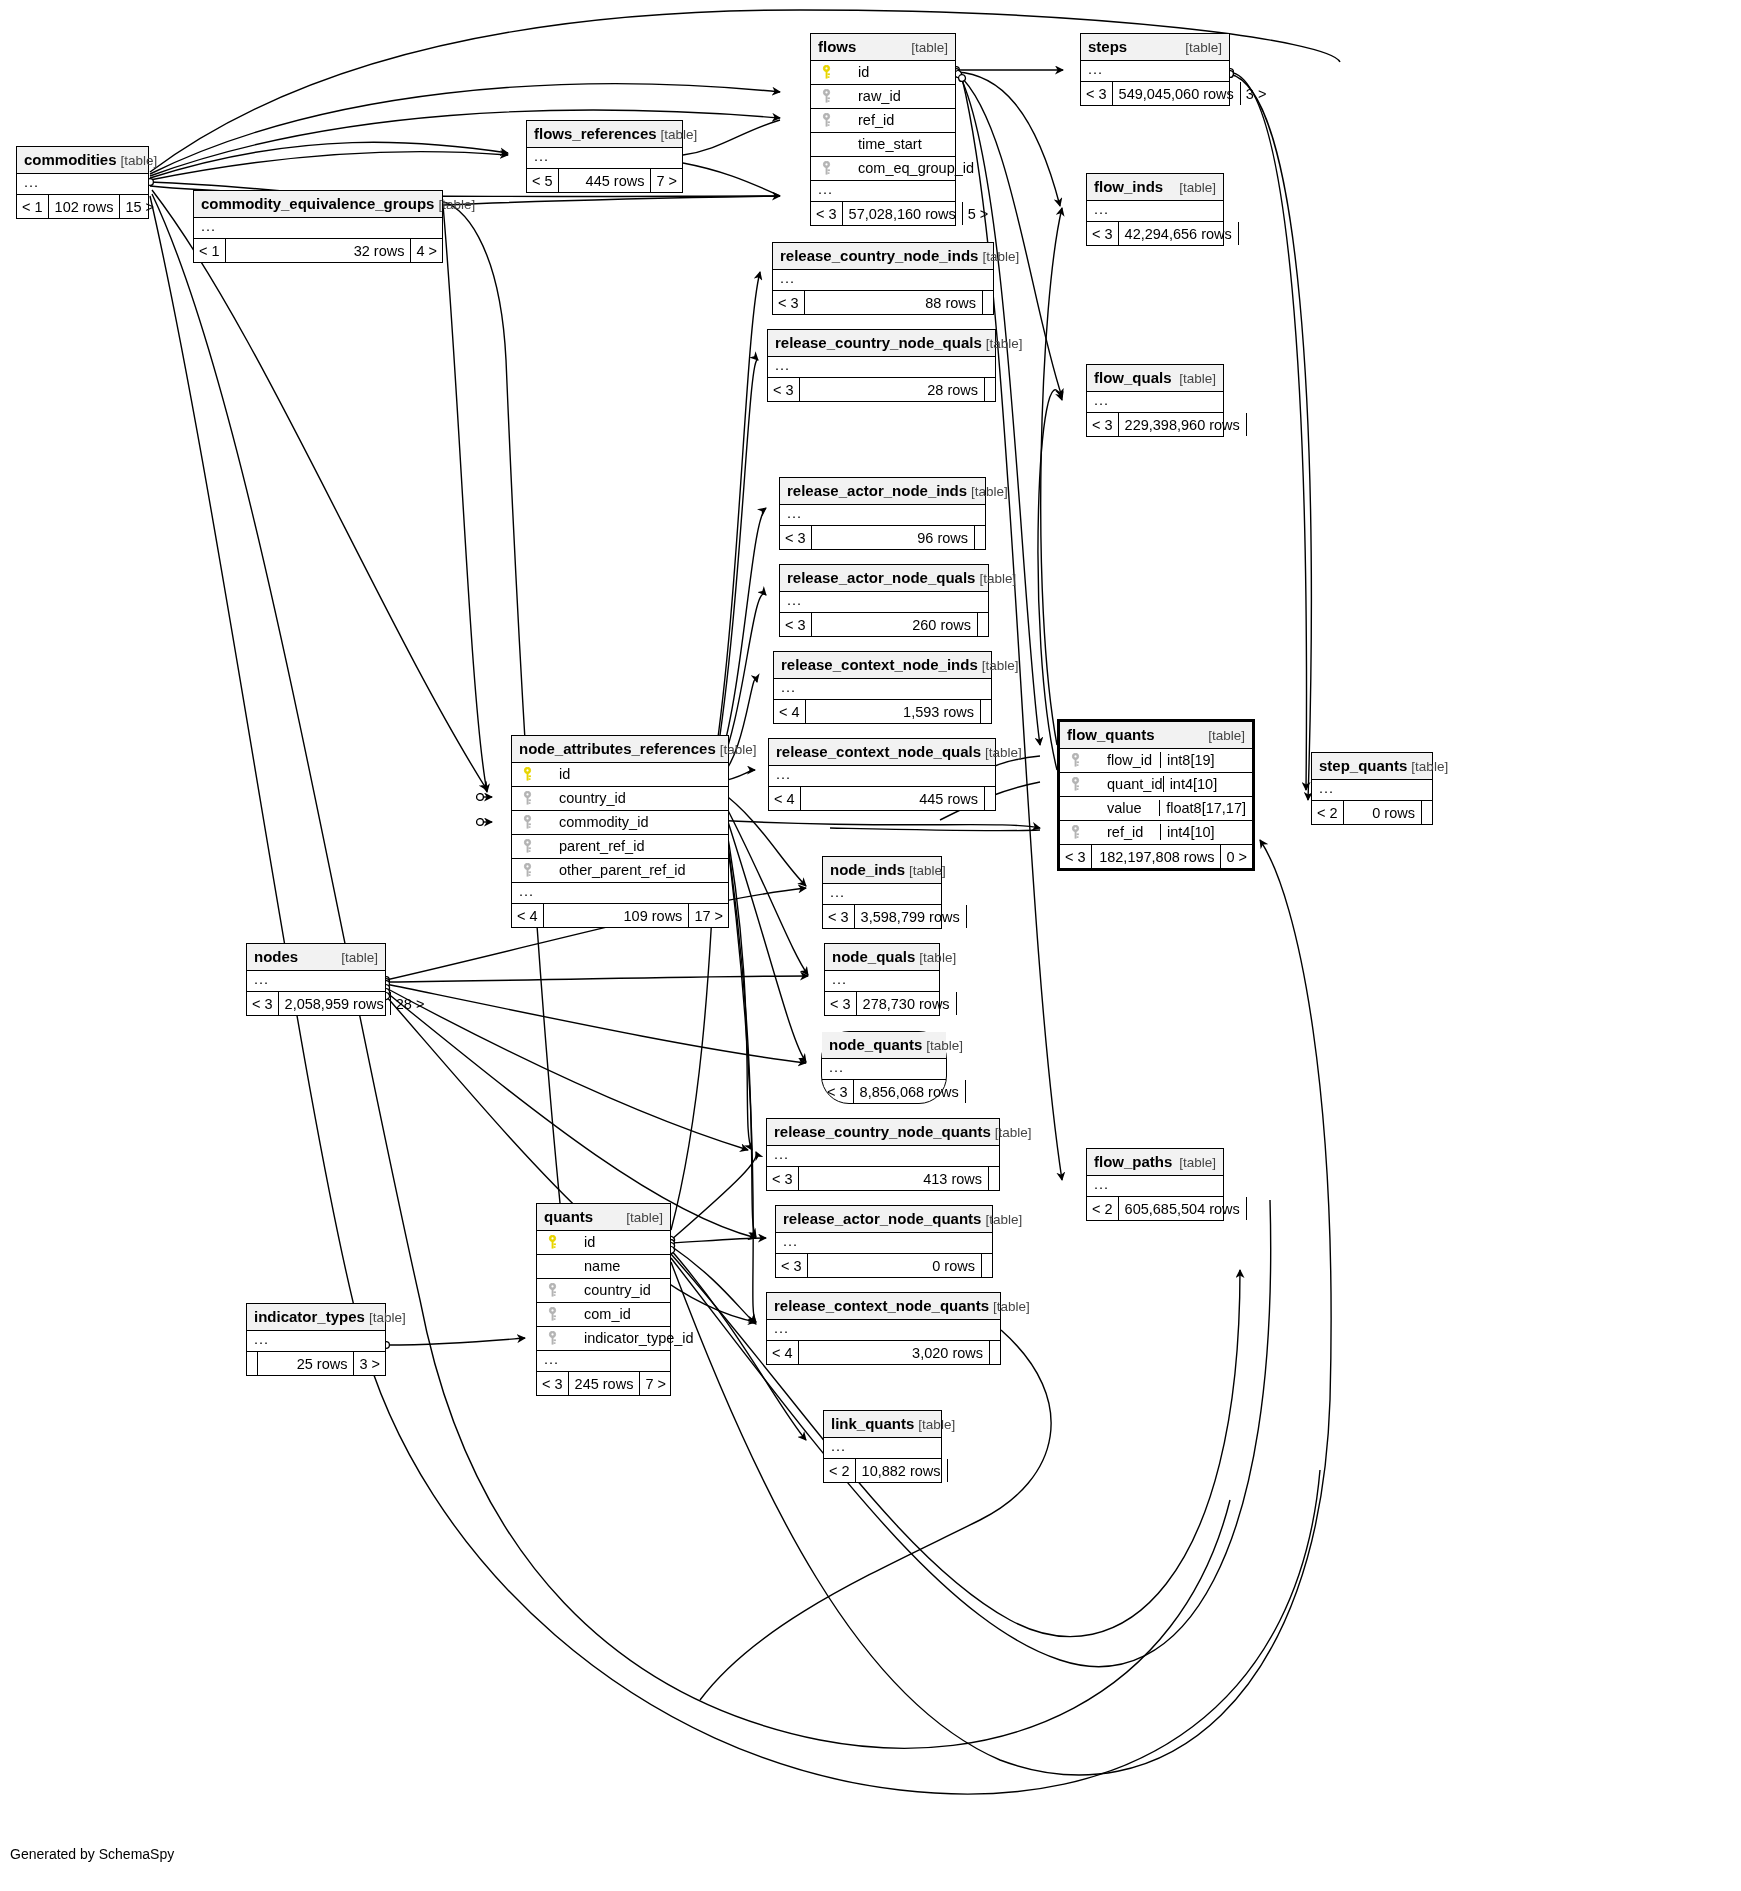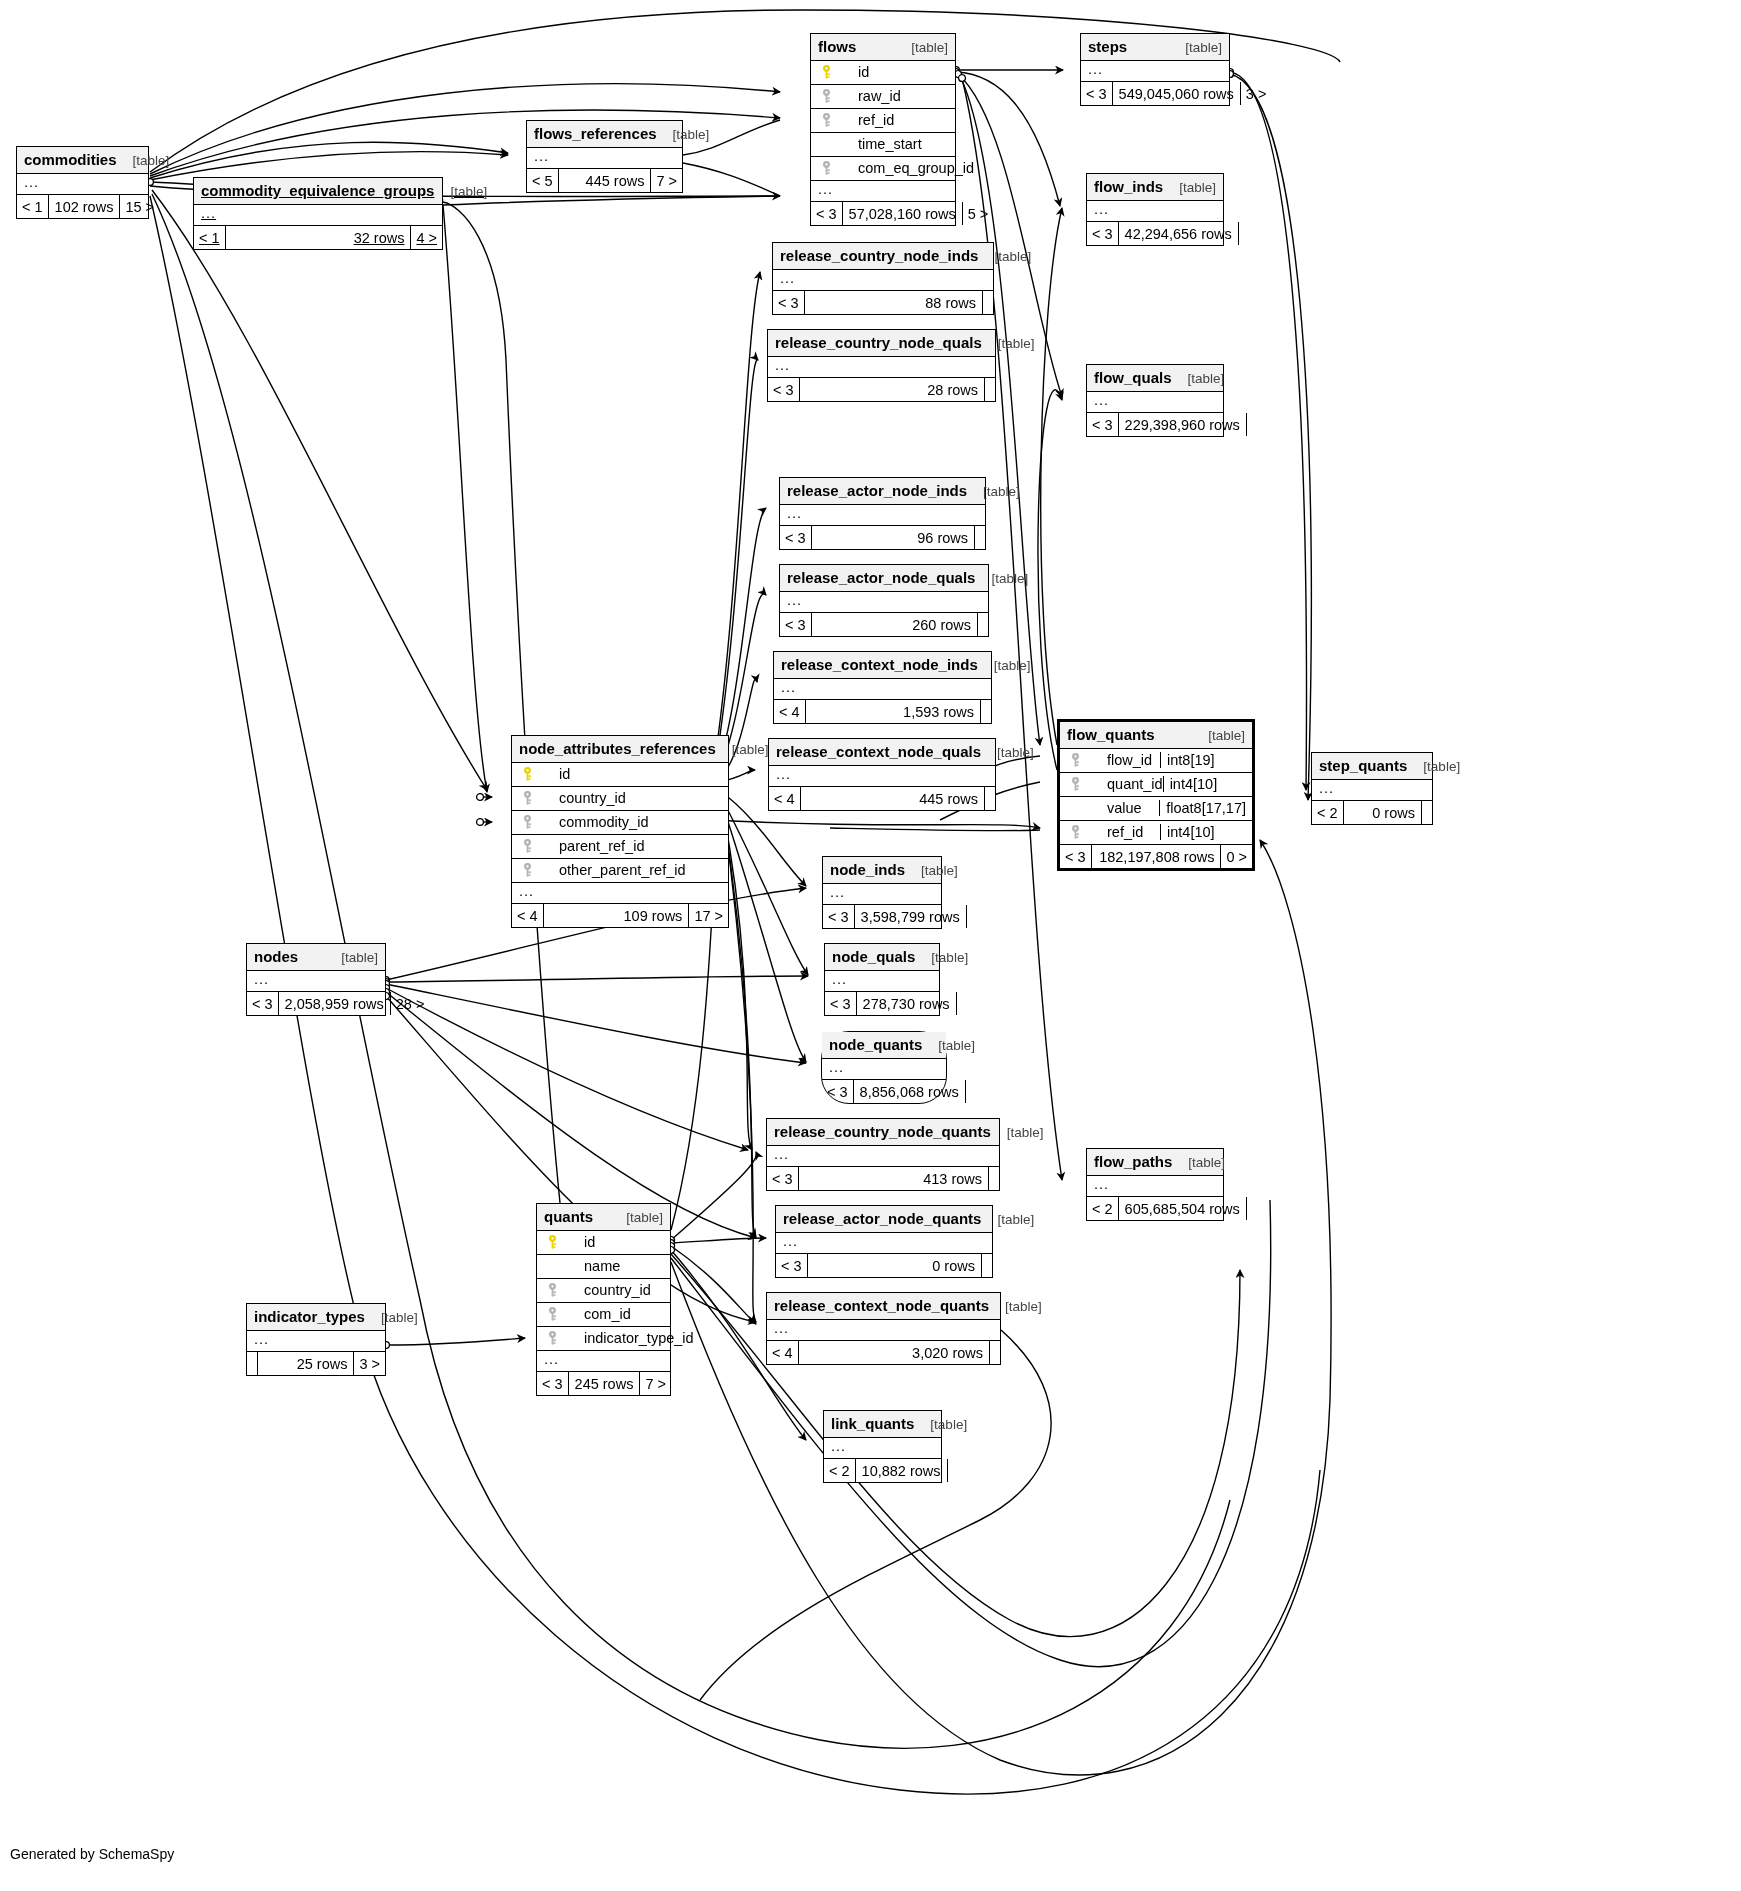--- a/index.html
+++ b/index.html
@@ -30,21 +30,21 @@
     z-index: 5;
   }
   .table-node.emphasis { border-width: 3px; }
   .t-head {
     background: #f2f2f2;
     border-bottom: 1.5px solid #000000;
     padding: 4px 7px 5px 7px;
     display: flex;
     align-items: baseline;
     justify-content: space-between;
-    gap: 16px;
+    gap: 4px;
     white-space: nowrap;
   }
   .t-name { font-weight: bold; font-size: 15px; }
   .t-tag { font-size: 13.5px; color: #444444; }
   .t-col {
     border-bottom: 1.5px solid #000000;
     padding: 3px 7px 4px 7px;
     display: flex;
     align-items: center;
     white-space: nowrap;
@@ -182,21 +182,21 @@
           <span class="t-name">commodities</span>
           <span class="t-tag">[table]</span>
         </div>
         <div class="t-ellipsis">...</div>
         <div class="t-foot">
           <span class="f-left">&lt; 1</span>
           <span class="f-mid">102 rows</span>
           <span class="f-right">15 &gt;</span>
         </div>
       </div>
-      <div class="table-node" style="left: 193px; top: 177px; width: 250px; text-decoration: underline;">
+      <div class="table-node" style="left: 193px; top: 190px; width: 250px;">
         <div class="t-head">
           <span class="t-name">commodity_equivalence_groups</span>
           <span class="t-tag">[table]</span>
         </div>
         <div class="t-ellipsis">...</div>
         <div class="t-foot">
           <span class="f-left">&lt; 1</span>
           <span class="f-mid">32 rows</span>
           <span class="f-right">4 &gt;</span>
         </div>

